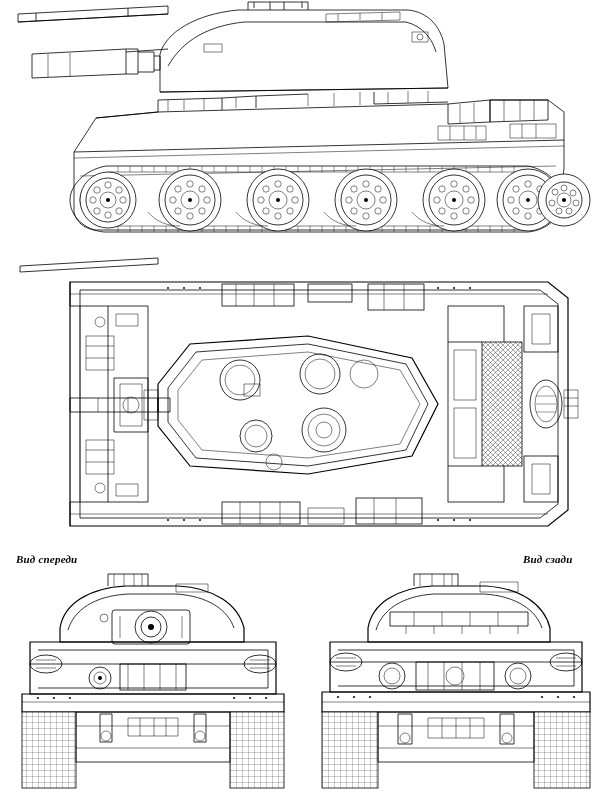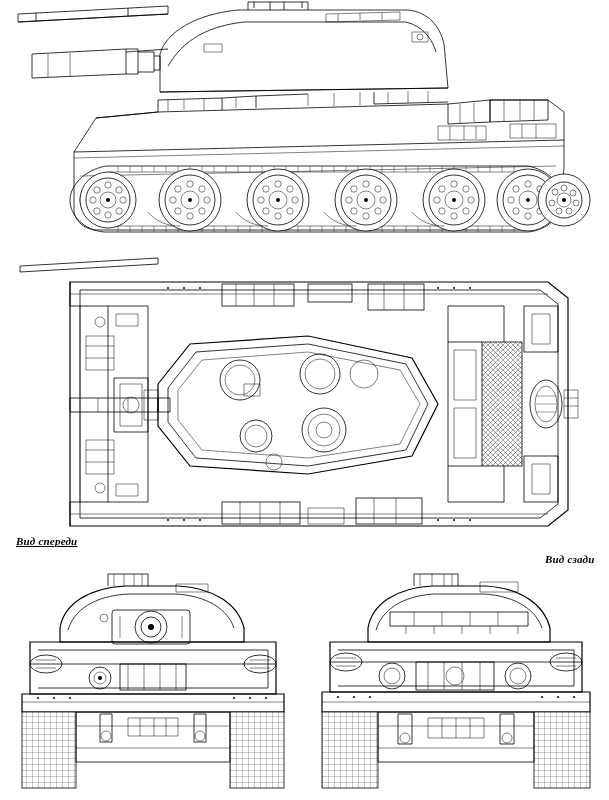--- a/index.html
+++ b/index.html
@@ -370,22 +370,22 @@
         <circle cx="160" cy="270" r="1"></circle>
           <circle cx="176" cy="270" r="1"></circle>
           <circle cx="192" cy="270" r="1"></circle>
         <circle cx="430" cy="270" r="1"></circle>
           <circle cx="446" cy="270" r="1"></circle>
           <circle cx="462" cy="270" r="1"></circle>
       </g>
     </svg>
   </div>
 
-  <div class="caption" style="left:16px; top:535px;text-decoration:underline;">Вид спереди</div>
-  <div class="caption" style="left:545px; top:553px;">Вид сзади</div>
+  <div class="caption" style="left:16px; top:553px;">Вид спереди</div>
+  <div class="caption" style="left:523px; top:553px;">Вид сзади</div>
 
   <div class="view" style="left:8px; top:566px;">
     <svg width="290" height="232" viewBox="0 0 290 232">
 
       <g>
         <path class="ln-thick" d="M52 62 C56 38, 80 22, 118 20 L170 20 C206 22, 230 38, 236 62 L236 76 L52 76 Z"></path>
         <path class="ln" d="M60 64 C66 44, 86 30, 120 28 L168 28 C200 30, 220 44, 226 62"></path>
 
         <path class="ln" d="M100 20 L100 8 L140 8 L140 20"></path>
         <path class="ln-thin" d="M106 8 L106 20 M116 8 L116 20 M126 8 L126 20 M134 8 L134 20"></path>

